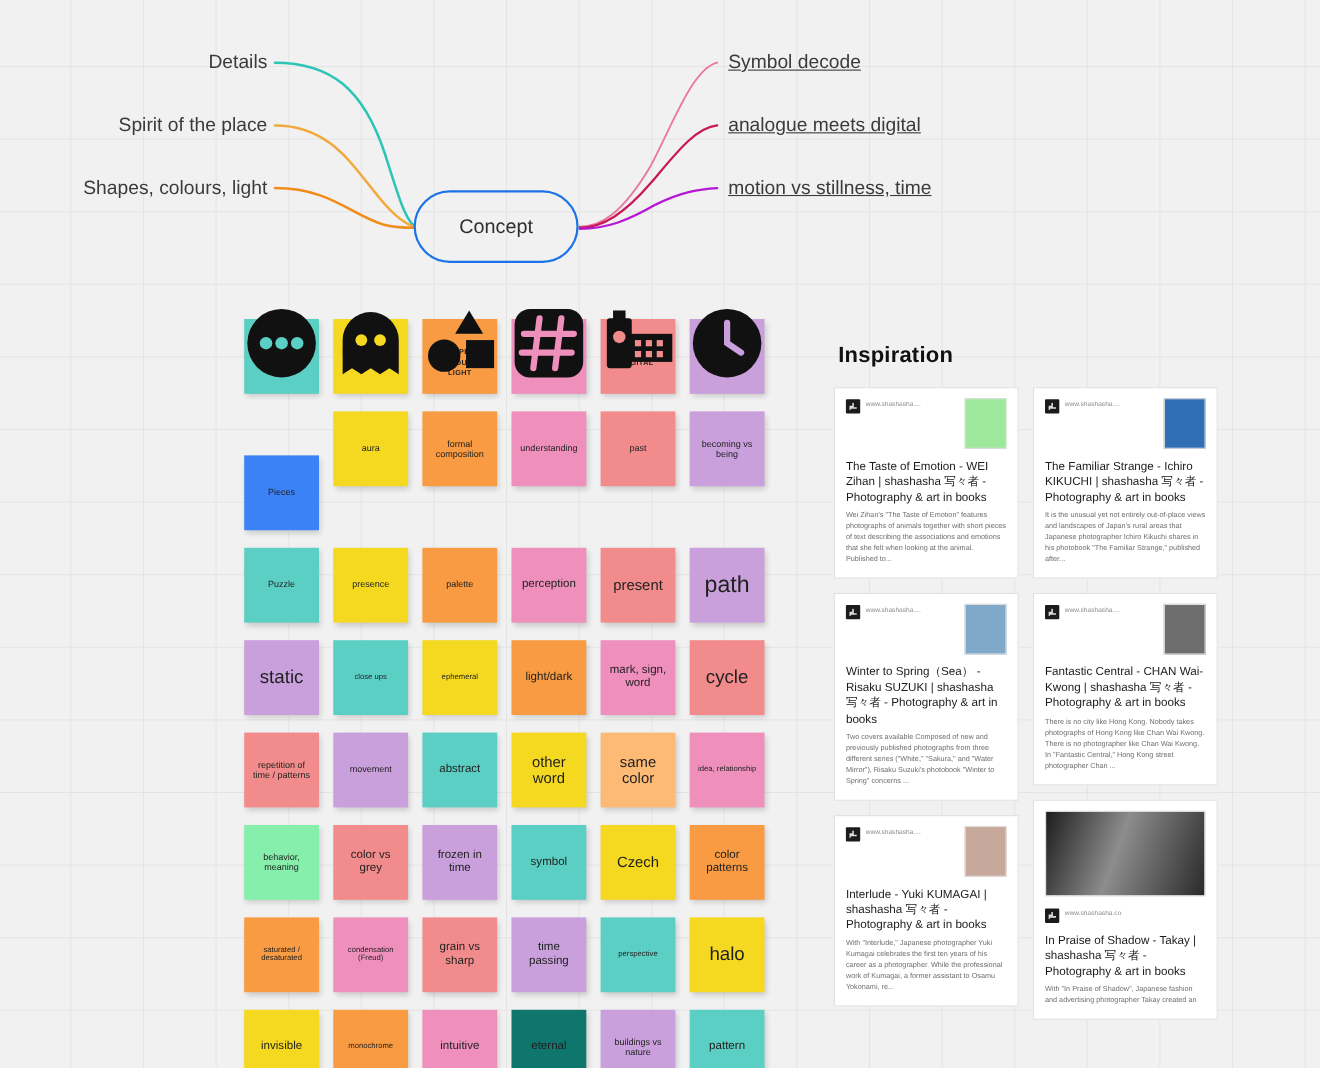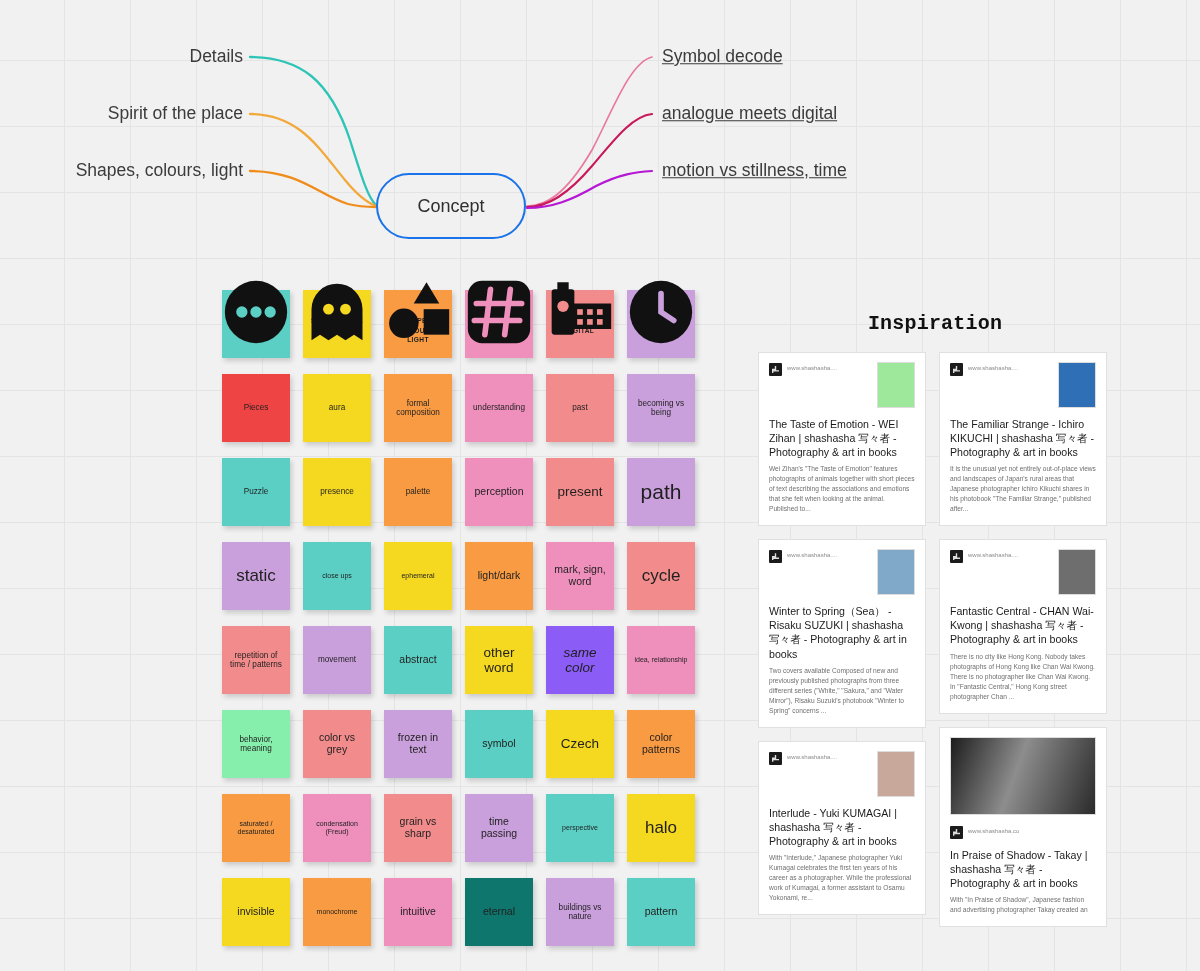--- a/index.html
+++ b/index.html
@@ -49,22 +49,22 @@
 
   .t-xs{font-size:7px;}
   .t-s{font-size:8.2px;}
   .t-m{font-size:10.5px;}
   .t-l{font-size:13.5px;}
   .t-xl{font-size:17px;}
   .t-xxl{font-size:21px;}
 
   
   #inspiration{position:absolute;left:758px;top:312px;width:350px;}
-  #insp-title{font-family:Liberation Mono, monospace;font-weight:700;font-size:20px;
-              letter-spacing:.2px;color:#111;margin:0 0 17px 4px;text-align:center;}
+  #insp-title{font-family:Liberation Sans, sans-serif;font-weight:700;font-size:20px;
+              letter-spacing:.2px;color:#111;margin:0 0 17px 4px;}
   #insp-cols{display:flex;gap:13px;align-items:flex-start;}
   .insp-col{display:flex;flex-direction:column;gap:13px;width:168px;}
   .card{background:#fff;border:1px solid #e0e0e0;padding:9px 10px 11px 10px;
         box-sizing:border-box;width:168px;}
   .card-top{display:flex;align-items:flex-start;gap:5px;}
   .favicon{width:13px;height:13px;background:#1b1b1b;flex:0 0 13px;border-radius:1px;
            position:relative;margin-top:1px;}
   .favicon::after{content:"";position:absolute;left:3px;top:3px;width:7px;height:7px;
            background:#fff;clip-path:polygon(0 40%,40% 40%,40% 0,60% 0,60% 60%,100% 60%,100% 80%,20% 80%,20% 100%,0 100%);opacity:.85;}
   .url{font-size:6px;color:#8b8b8b;flex:1;white-space:nowrap;overflow:hidden;margin-top:3px;}
@@ -158,21 +158,21 @@
       <div class="note hdr" style="background: rgb(201, 160, 220);">
         <span class="hicon"><svg viewBox="0 0 24 24">
             <circle cx="12" cy="12" r="11" fill="#111"></circle>
             <path d="M12 5.5V12l4.5 3" stroke="#c9a0dc" stroke-width="2" stroke-linecap="round" fill="none"></path>
           </svg></span>
         <span class="hlabel">TIME, MOTION, STILLNESS</span>
       </div>
     </div>
   <div id="note-rows">
       <div class="srow">
-        <div class="note" style="background: #ef4444;">
+        <div class="note" style="background: #3b82f6; margin-top: 40px;">
           <span class="t-s">Pieces</span>
         </div>
         <div class="note" style="background: rgb(245, 216, 32);">
           <span class="t-s">aura</span>
         </div>
         <div class="note" style="background: rgb(248, 155, 66);">
           <span class="t-s">formal composition</span>
         </div>
         <div class="note" style="background: rgb(239, 143, 188);">
           <span class="t-s">understanding</span>
@@ -230,36 +230,36 @@
         </div>
         <div class="note" style="background: rgb(201, 160, 220);">
           <span class="t-s">movement</span>
         </div>
         <div class="note" style="background: rgb(92, 207, 196);">
           <span class="t-m">abstract</span>
         </div>
         <div class="note" style="background: rgb(245, 216, 32);">
           <span class="t-l">other word</span>
         </div>
-        <div class="note" style="background: #8b5cf6; font-style: italic;">
+        <div class="note" style="background: #fdba74;">
           <span class="t-l">same color</span>
         </div>
         <div class="note" style="background: rgb(239, 143, 188);">
           <span class="t-xs">idea, relationship</span>
         </div>
       </div>
       <div class="srow">
         <div class="note" style="background: #86efac;">
           <span class="t-s">behavior, meaning</span>
         </div>
         <div class="note" style="background: rgb(242, 139, 139);">
           <span class="t-m">color vs grey</span>
         </div>
         <div class="note" style="background: rgb(201, 160, 220);">
-          <span class="t-m">frozen in text</span>
+          <span class="t-m">frozen in time</span>
         </div>
         <div class="note" style="background: rgb(92, 207, 196);">
           <span class="t-m">symbol</span>
         </div>
         <div class="note" style="background: rgb(245, 216, 32);">
           <span class="t-l">Czech</span>
         </div>
         <div class="note" style="background: rgb(248, 155, 66);">
           <span class="t-m">color patterns</span>
         </div>

